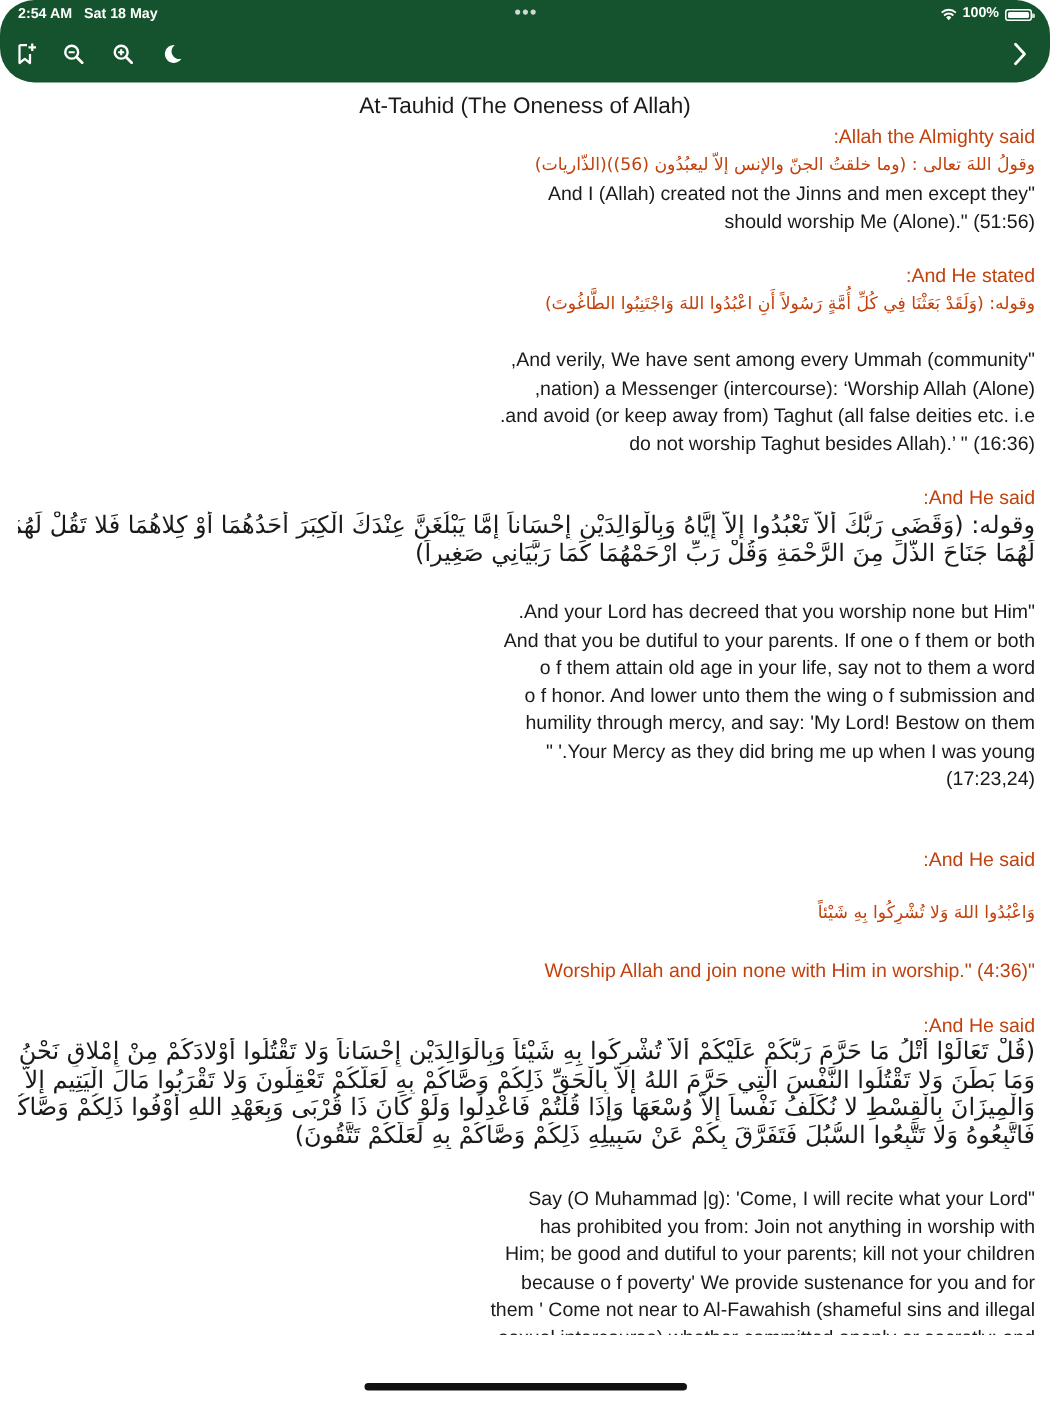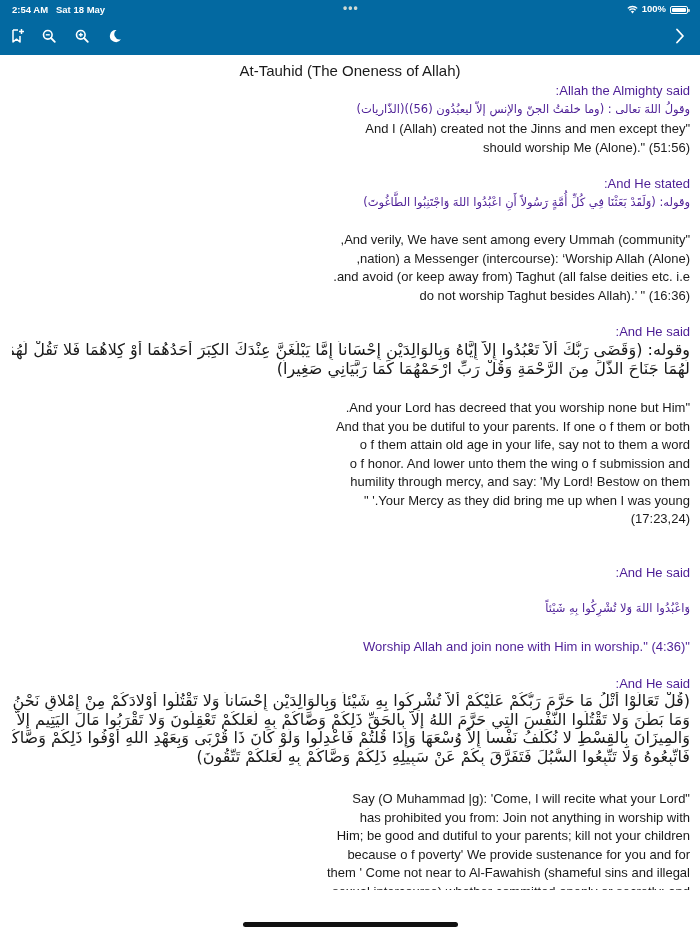--- a/index.html
+++ b/index.html
@@ -1,34 +1,34 @@
 <!DOCTYPE html>
 <html><head>
   <meta charset="utf-8">
   <style>
     * { box-sizing: border-box; margin: 0; padding: 0; }
     html, body { width: 700px; height: 934px; overflow: hidden; background: #ffffff; }
     body { font-family: "Liberation Sans", "DejaVu Sans", sans-serif; color: #1a1a1a; position: relative; }
 
-    .topbar { position: absolute; left: 0; top: 0; width: 700px; height: 55px; background: #0369a1; color: #fff; }
+    .topbar { position: absolute; left: 0; top: 0; width: 700px; height: 55px; background: #14532d; color: #fff; border-radius: 23px; }
     .status { position: absolute; left: 0; top: 0; width: 700px; height: 18px; font-size: 9.5px; font-weight: bold; }
     .status .time { position: absolute; left: 12px; top: 4px; }
     .status .dots { position: absolute; left: 343px; top: 1px; font-size: 12px; letter-spacing: 1px; color: #cfd9d3; }
     .status .right { position: absolute; right: 12px; top: 3px; display: flex; align-items: flex-end; gap: 4px; }
     .battery { width: 18px; height: 8px; border: 1px solid #fff; border-radius: 2px; position: relative; padding: 1px; }
     .battery .fill { width: 100%; height: 100%; background: #fff; border-radius: 1px; }
     .battery:after { content: ""; position: absolute; right: -3px; top: 2px; width: 2px; height: 3px; background: #cfd9d3; border-radius: 0 1px 1px 0; }
 
     .toolbar { position: absolute; left: 0; top: 22px; width: 700px; height: 28px; }
     .tb-btn { position: absolute; top: 4px; width: 20px; height: 20px; display: flex; align-items: center; justify-content: center; cursor: pointer; }
     .tb-btn svg { display: block; }
 
     .content { position: absolute; left: 0; top: 55px; width: 700px; height: 835px; overflow: hidden; padding-left: 16px; }
     .title { position: absolute; left: 0; top: 7px; width: 700px; text-align: center; font-size: 15px; color: #1a1a1a; }
-    .line { position: absolute; right: 10px; font-size: 13px; line-height: 18.5px; text-align: left; white-space: nowrap; color: #4c1d95; }
+    .line { position: absolute; right: 10px; font-size: 13px; line-height: 18.5px; text-align: left; white-space: nowrap; color: #c2410c; }
     .ar { font-family: "DejaVu Sans", sans-serif; font-size: 11.5px; direction: rtl; }
     .block { position: absolute; right: 10px; text-align: right; font-size: 13px; line-height: 18.5px; color: #1a1a1a; }
     .block div { white-space: nowrap; }
     .ar-block { position: absolute; left: 12px; right: 10px; direction: rtl; text-align: right; font-family: "DejaVu Sans", sans-serif; font-size: 16px; line-height: 18.5px; color: #1a1a1a; }
     .ar-block div { white-space: nowrap; overflow: hidden; }
 
     .home-indicator { position: absolute; left: 243px; top: 922px; width: 215px; height: 5px; border-radius: 3px; background: #111; }
   </style>
 </head>
 <body>

